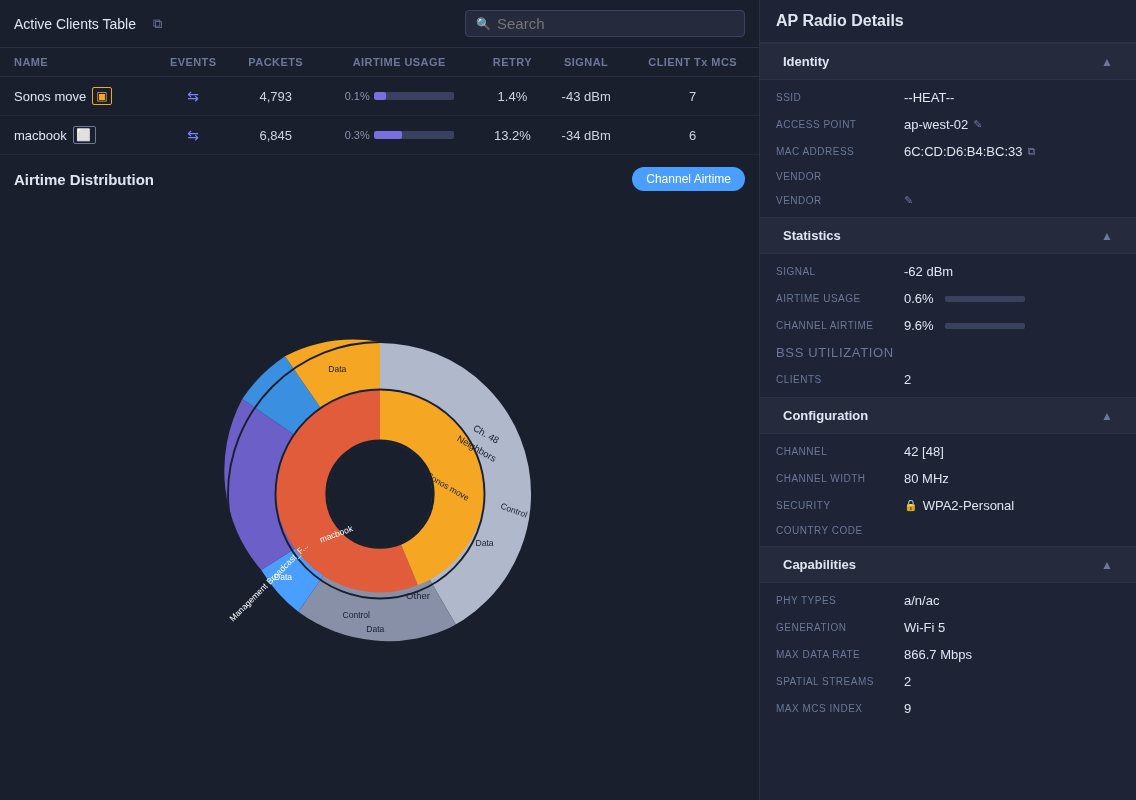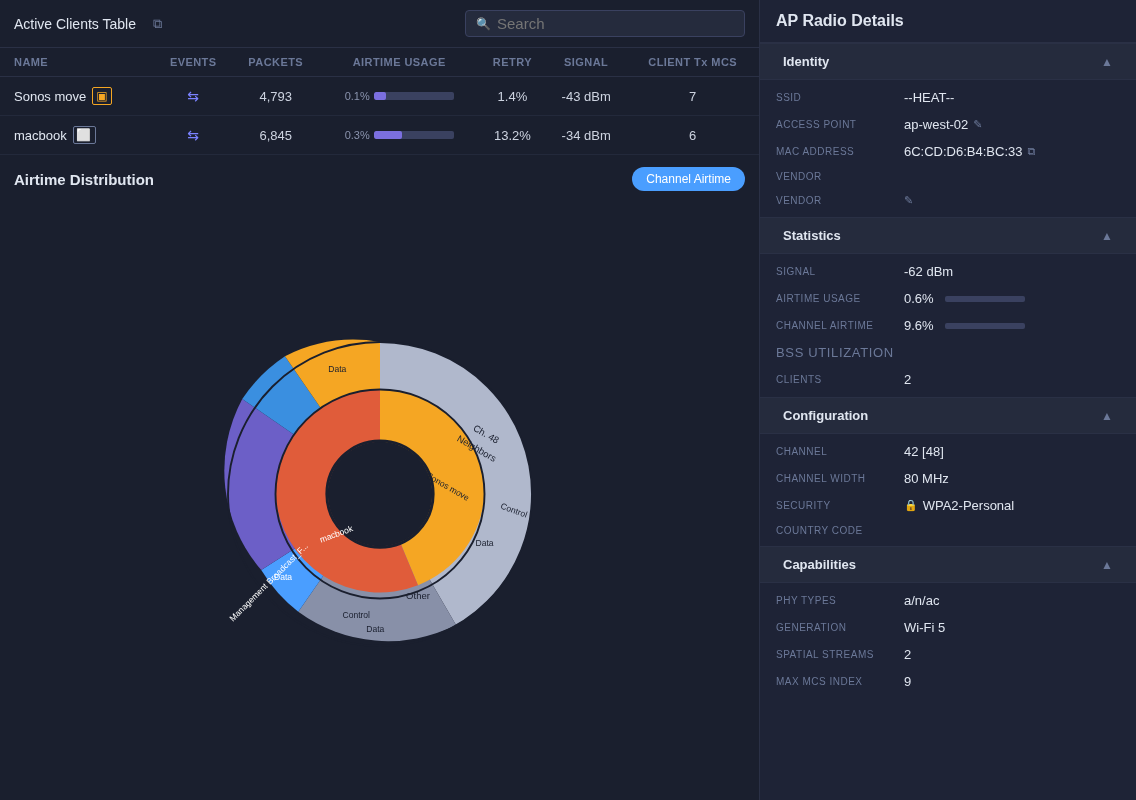--- a/index.html
+++ b/index.html
@@ -498,20 +498,24 @@
   <div class="section-body">
     <div class="prop-row">
       <span class="prop-label">PHY TYPES</span>
       <span class="prop-value">a/n/ac</span>
     </div>
     <div class="prop-row">
       <span class="prop-label">GENERATION</span>
       <span class="prop-value">Wi-Fi 5</span>
     </div>
     <div class="prop-row">
+      <span class="prop-label">MAX DATA RATE</span>
+      <span class="prop-value">866.7 Mbps</span>
+    </div>
+    <div class="prop-row">
       <span class="prop-label">SPATIAL STREAMS</span>
       <span class="prop-value">2</span>
     </div>
     <div class="prop-row">
       <span class="prop-label">MAX MCS INDEX</span>
       <span class="prop-value">9</span>
     </div>
   </div>
 </div>
 

